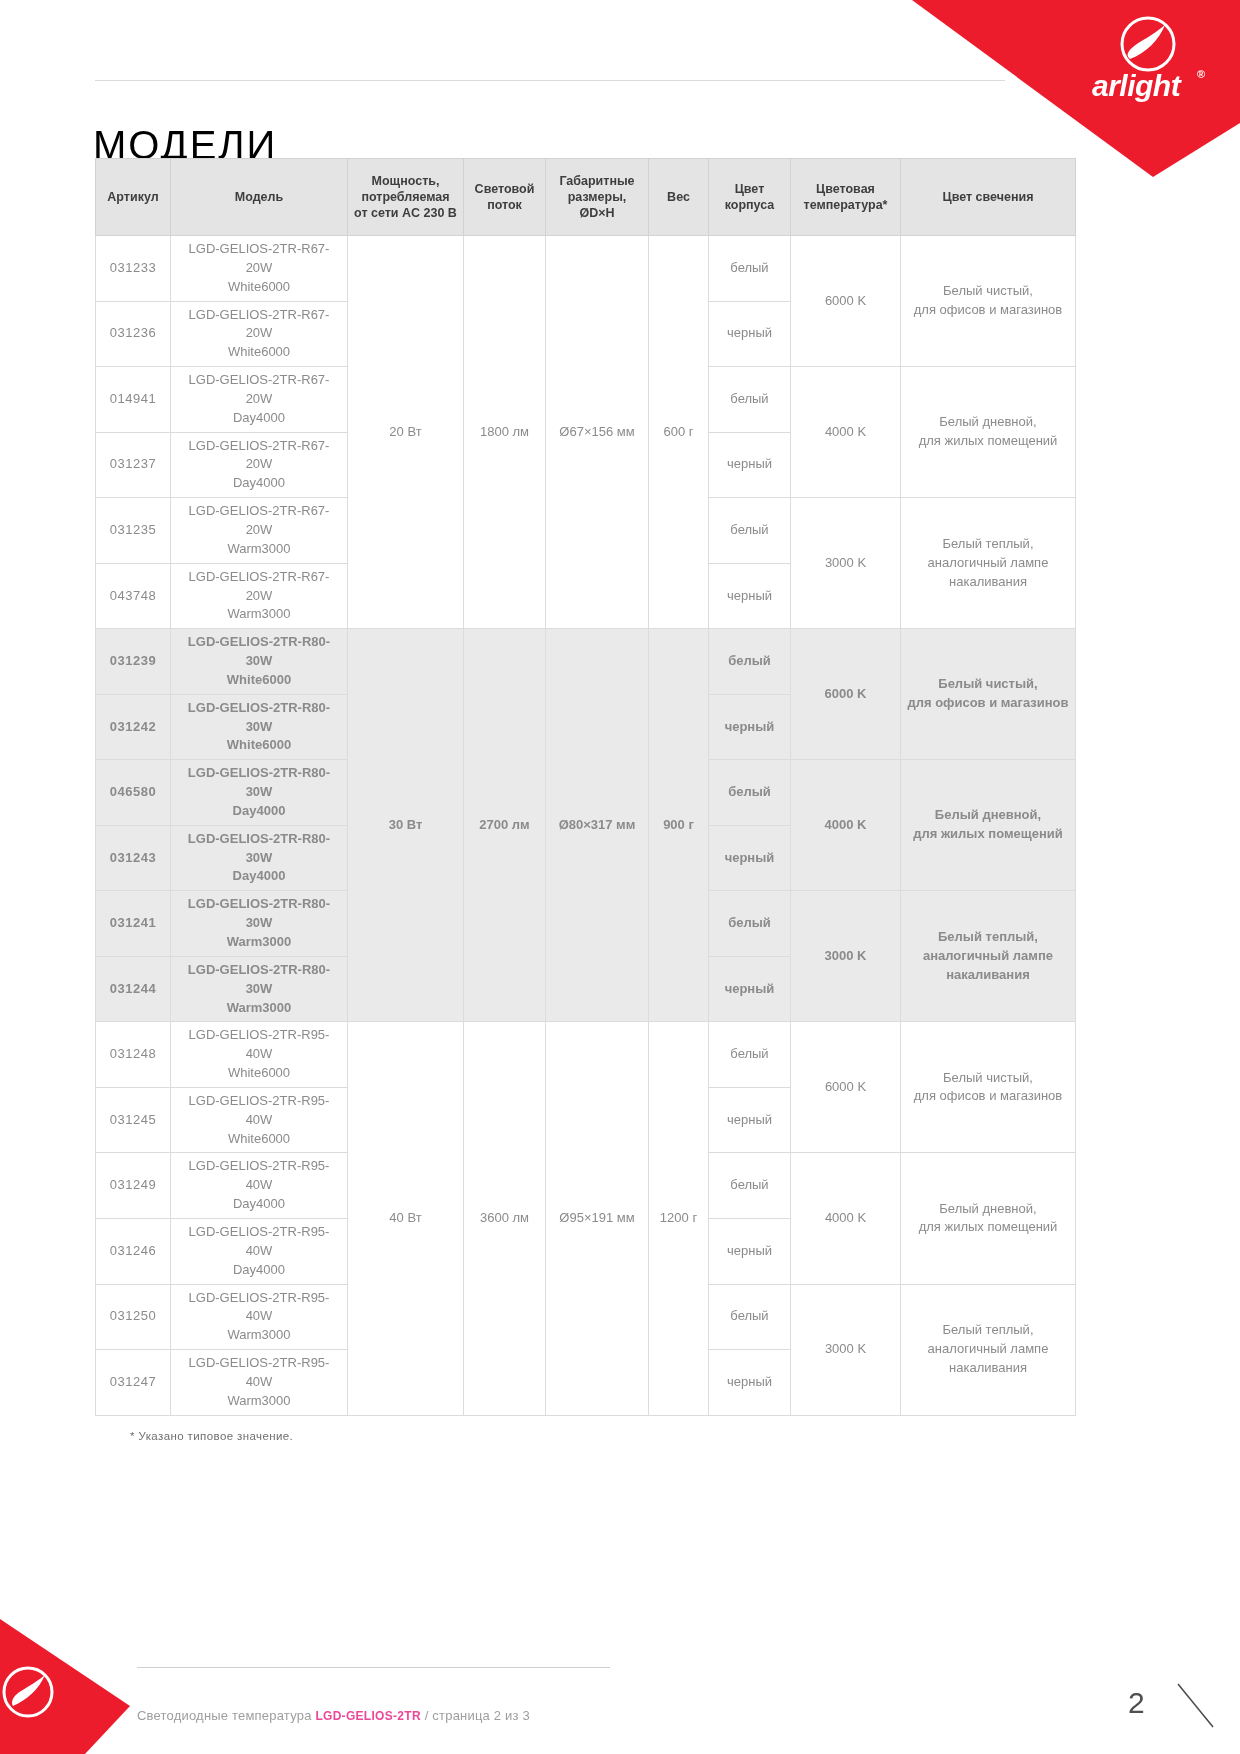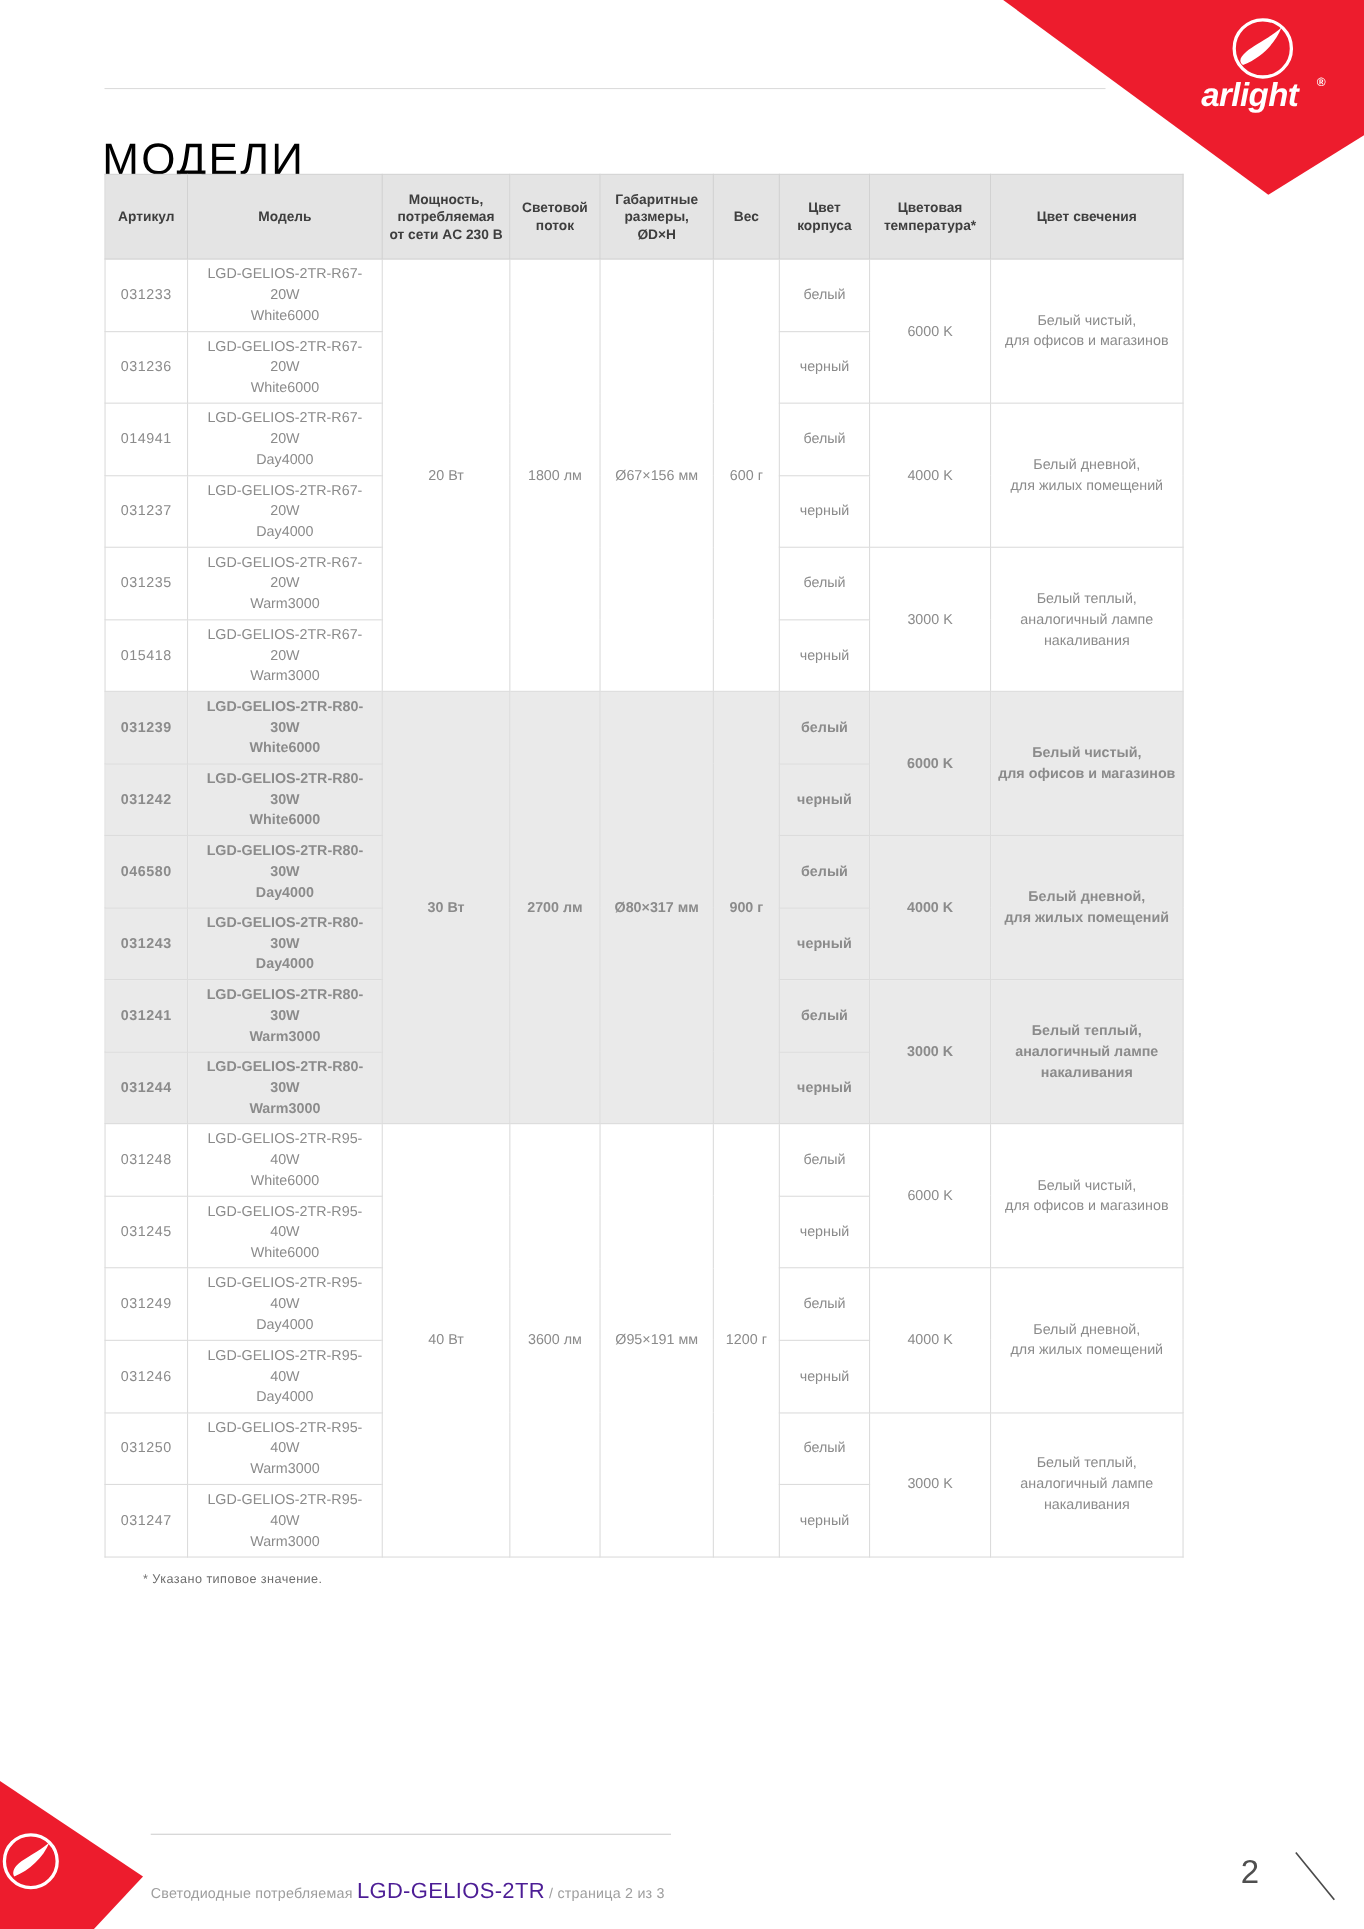--- a/index.html
+++ b/index.html
@@ -32,21 +32,21 @@
   .models-table td.article { letter-spacing:0.5px; }
   .footnote {
     position:absolute; left:130px; top:1430px; z-index:1;
     font-size:11.5px; color:#6f6f6f; letter-spacing:0.4px;
   }
   .footer-rule { position:absolute; left:137px; top:1667px; width:473px; height:1px; background:#cfcfcf; z-index:1; }
   .footer-text {
     position:absolute; left:137px; top:1708px; z-index:1;
     font-size:13px; color:#9e9e9e; letter-spacing:0.2px;
   }
-  .footer-text .model-name { font-size:20px; color:#4c1d95; letter-spacing:0.3px; }
+  .footer-text .model-name { font-size:12px; color:#ec4899; letter-spacing:0.3px;font-weight:bold; }
   .page-number {
     position:absolute; left:1128px; top:1686px; z-index:1;
     font-size:30px; font-weight:300; color:#4f4f4f;
   }
   .logo-top { position:absolute; left:1056px; top:14px; z-index:2; }
   .logo-bottom { position:absolute; left:0px; top:1652px; z-index:2; }
 </style>
 </head>
 <body>
 
@@ -139,21 +139,21 @@
       <td class="article">031235</td>
       <td>LGD-GELIOS-2TR-R67-20W
 Warm3000</td>
       <td>белый</td>
       <td rowspan="2">3000 K</td>
       <td rowspan="2">Белый теплый,
 аналогичный лампе
 накаливания</td>
     </tr>
     <tr>
-      <td class="article">015418</td>
+      <td class="article">043748</td>
       <td>LGD-GELIOS-2TR-R67-20W
 Warm3000</td>
       <td>черный</td>
     </tr>
 
     <tr class="shaded">
       <td class="article">031239</td>
       <td>LGD-GELIOS-2TR-R80-30W
 White6000</td>
       <td rowspan="6">30 Вт</td>
@@ -252,19 +252,19 @@
       <td>LGD-GELIOS-2TR-R95-40W
 Warm3000</td>
       <td>черный</td>
     </tr>
   </tbody>
 </table>
 
 <div class="footnote">* Указано типовое значение.</div>
 
 <div class="footer-rule"></div>
-<div class="footer-text"><span>Светодиодные потребляемая </span><span class="model-name">LGD-GELIOS-2TR</span><span> / страница 2 из 3</span></div>
+<div class="footer-text"><span>Светодиодные температура </span><span class="model-name">LGD-GELIOS-2TR</span><span> / страница 2 из 3</span></div>
 <div class="page-number">2</div>
 
 <svg class="logo-bottom" width="80" height="102" viewBox="0 0 80 102">
   <circle cx="28" cy="40" r="24" fill="none" stroke="#ffffff" stroke-width="3"></circle>
   <path d="M13,54 C27,48 39,37 45,23 C34,32 23,37 17,42 C12,46 11,51 13,54 Z" fill="#ffffff"></path>
 </svg>
 
 </body></html>

